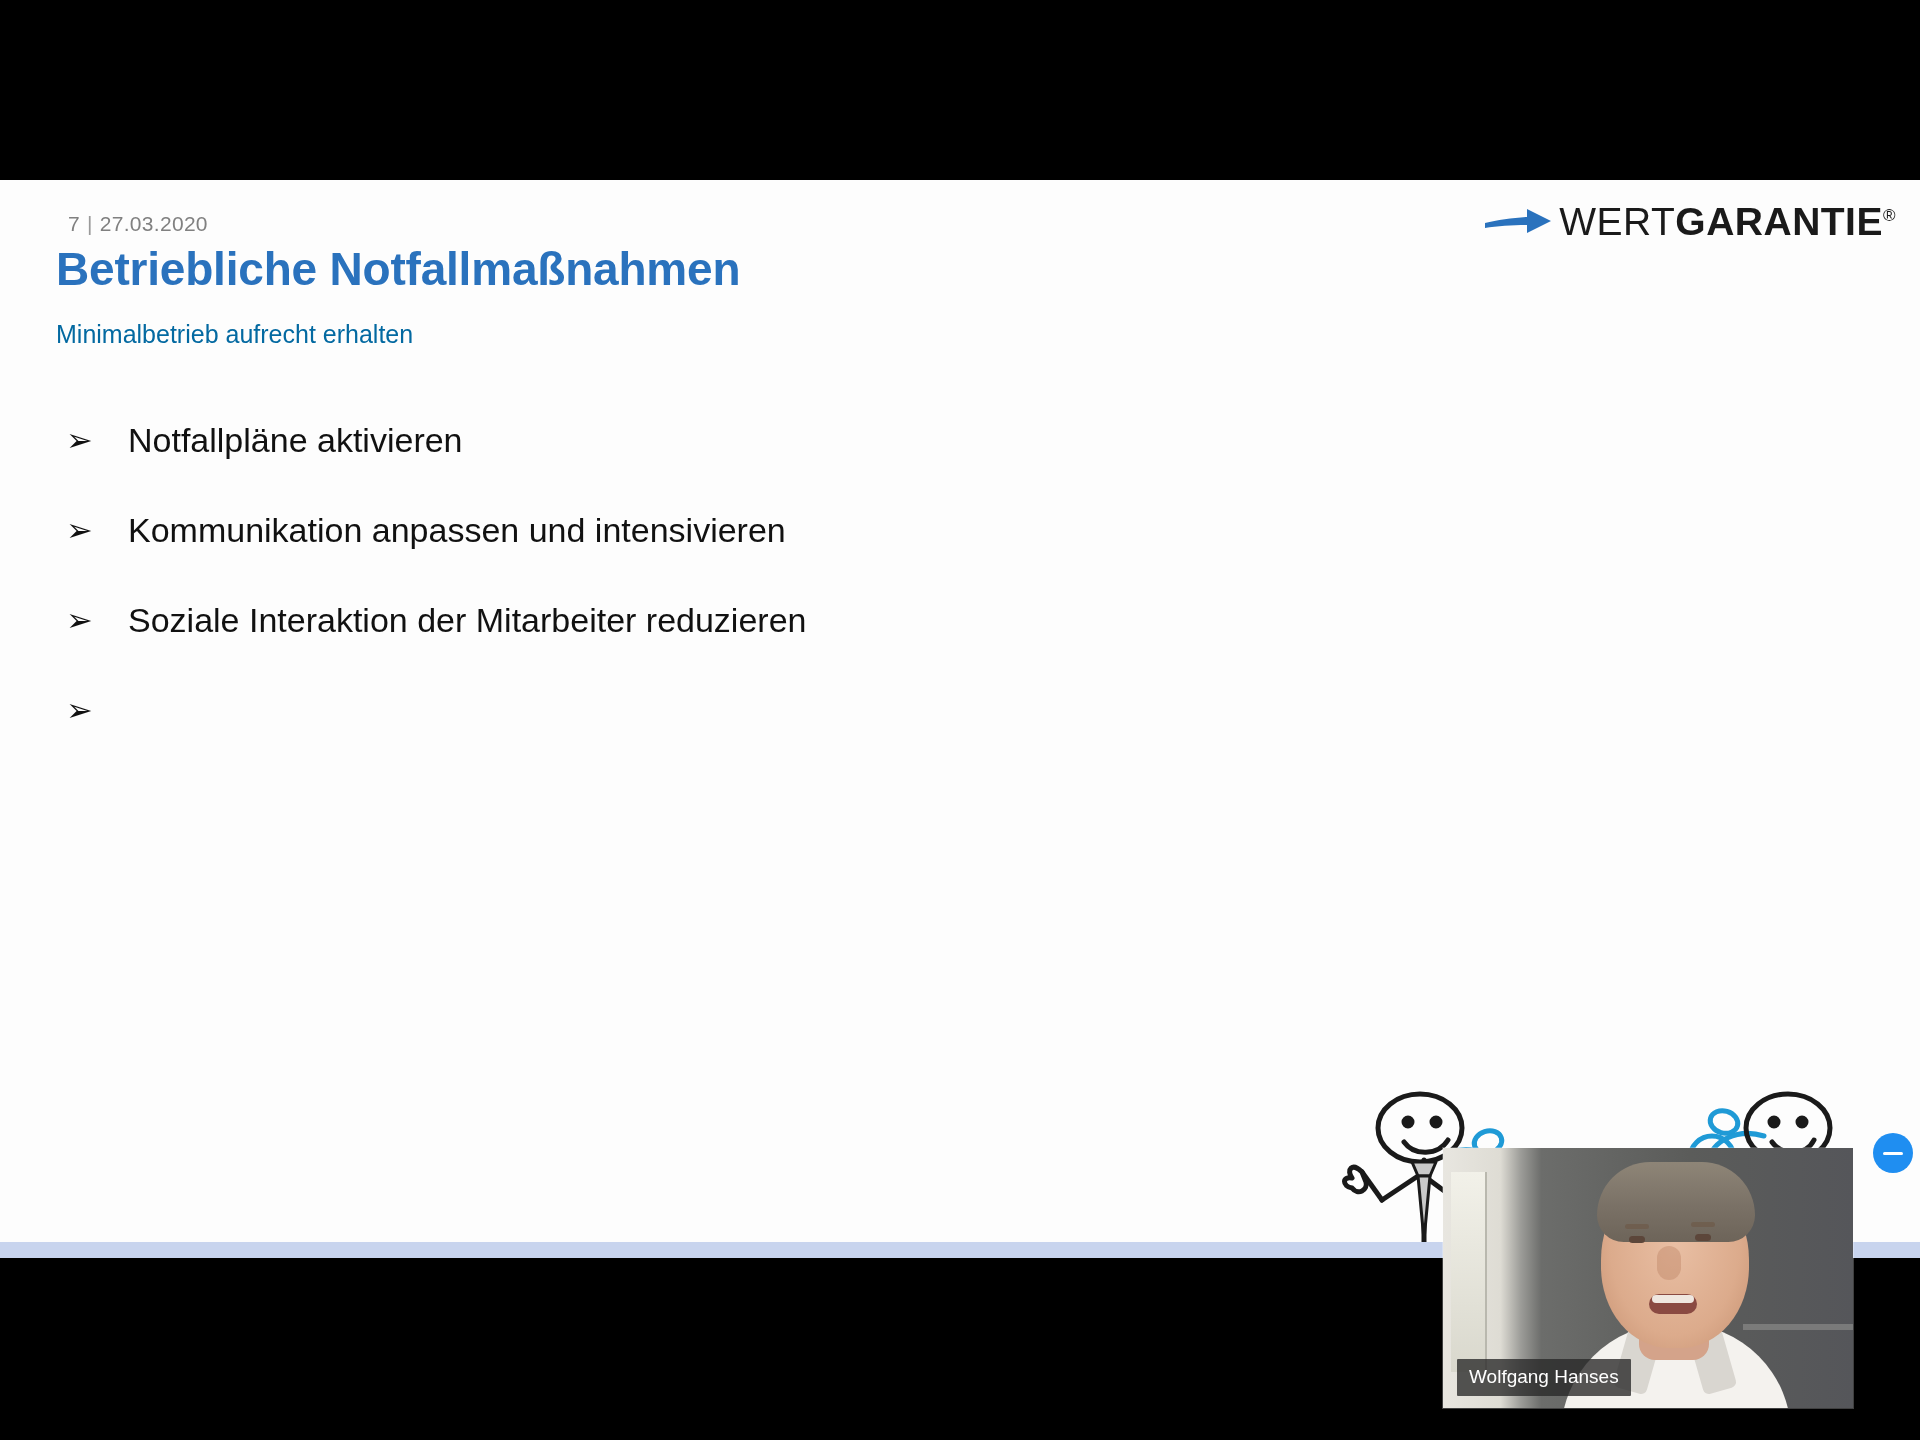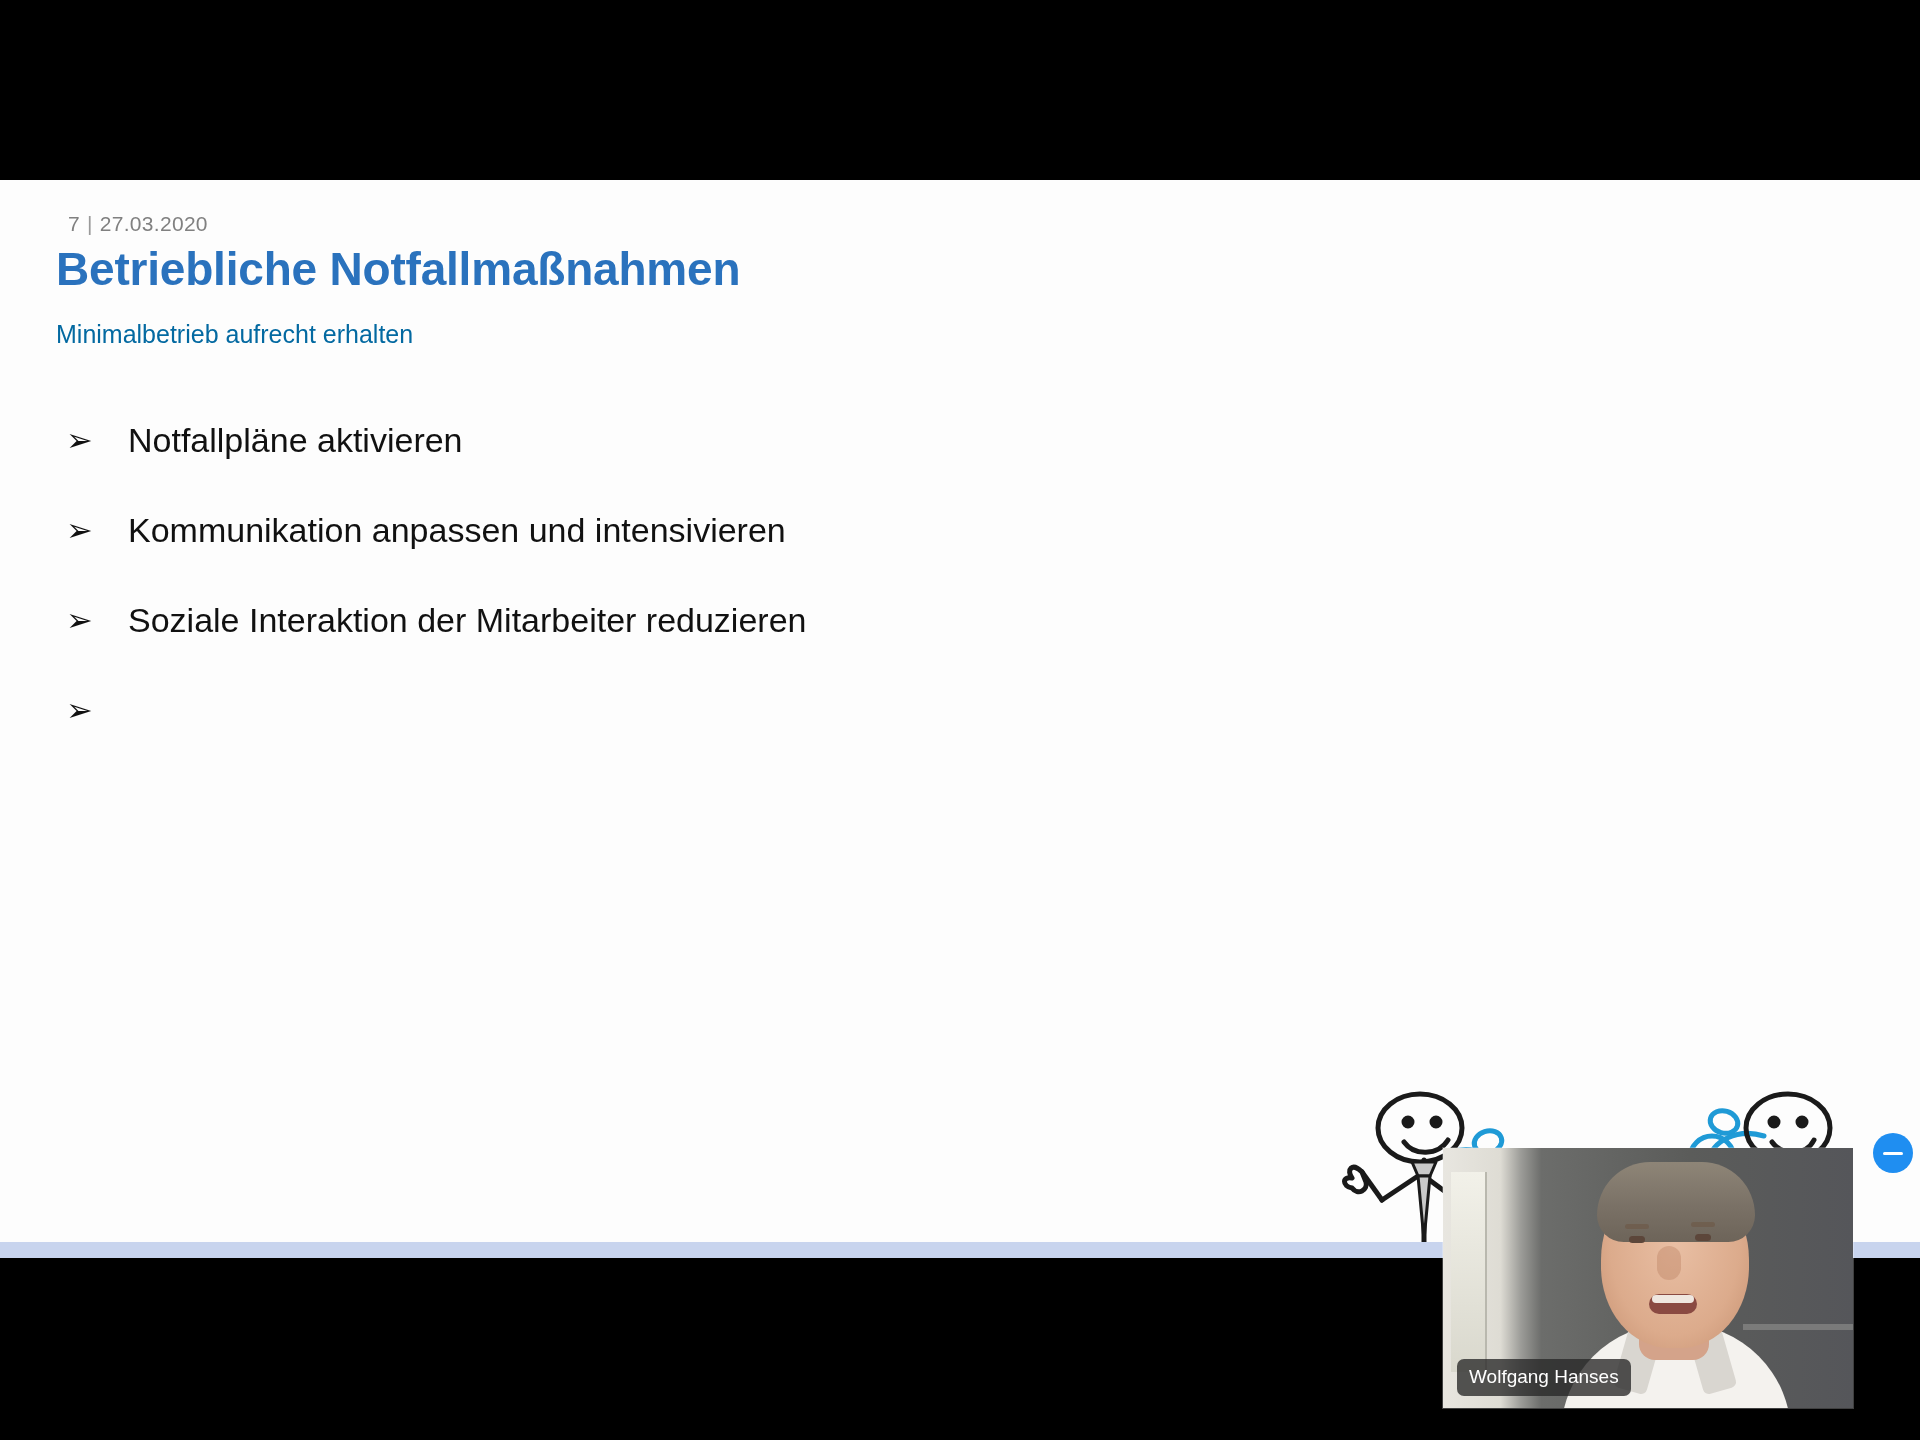--- a/index.html
+++ b/index.html
@@ -185,21 +185,21 @@
   .vid-teeth {
     position:absolute; left:209px; top:147px;
     width:42px; height:8px;
     background:#efe7e0; border-radius:6px;
   }
   .name-tag {
     position:absolute; left:14px; bottom:12px;
     background:rgba(40,40,40,0.78);
     color:#fff; font-size:19px;
     padding:7px 12px 8px 12px;
-    border-radius:7px; white-space:nowrap;
+    border-radius:1px; white-space:nowrap;
   }
 
   
   .minimize-btn {
     position:absolute; left:1873px; top:1133px;
     width:40px; height:40px; border-radius:50%;
     background:#1f8ef1;
     display:flex; align-items:center; justify-content:center;
     cursor:pointer;
   }
@@ -215,20 +215,28 @@
 
   <div class="bar-top"></div>
   <div class="bar-bottom"></div>
 
   <div id="slide">
 
     <div class="slide-meta">
       <span>7</span><span class="sep">|</span><span>27.03.2020</span>
     </div>
 
+    <div class="logo">
+      <svg class="logo-arrow" viewBox="0 0 70 36">
+        <path d="M2 20 C14 17, 30 15, 44 14 L44 6 L68 18 L44 30 L44 22 C30 22, 14 23, 2 25 Z" fill="#2a72bd"></path>
+      </svg>
+      <div class="logo-text">
+        <span class="w">WERT</span><span class="g">GARANTIE</span><span class="reg">®</span>
+      </div>
+    </div>
 
     <div class="slide-title">Betriebliche Notfallmaßnahmen</div>
     <div class="slide-subtitle">Minimalbetrieb aufrecht erhalten</div>
 
     <div class="bullets">
 
       <div class="bullet-row">
         <span class="bullet-marker">➢</span>
         <span class="bullet-text">Notfallpläne aktivieren</span>
       </div>

